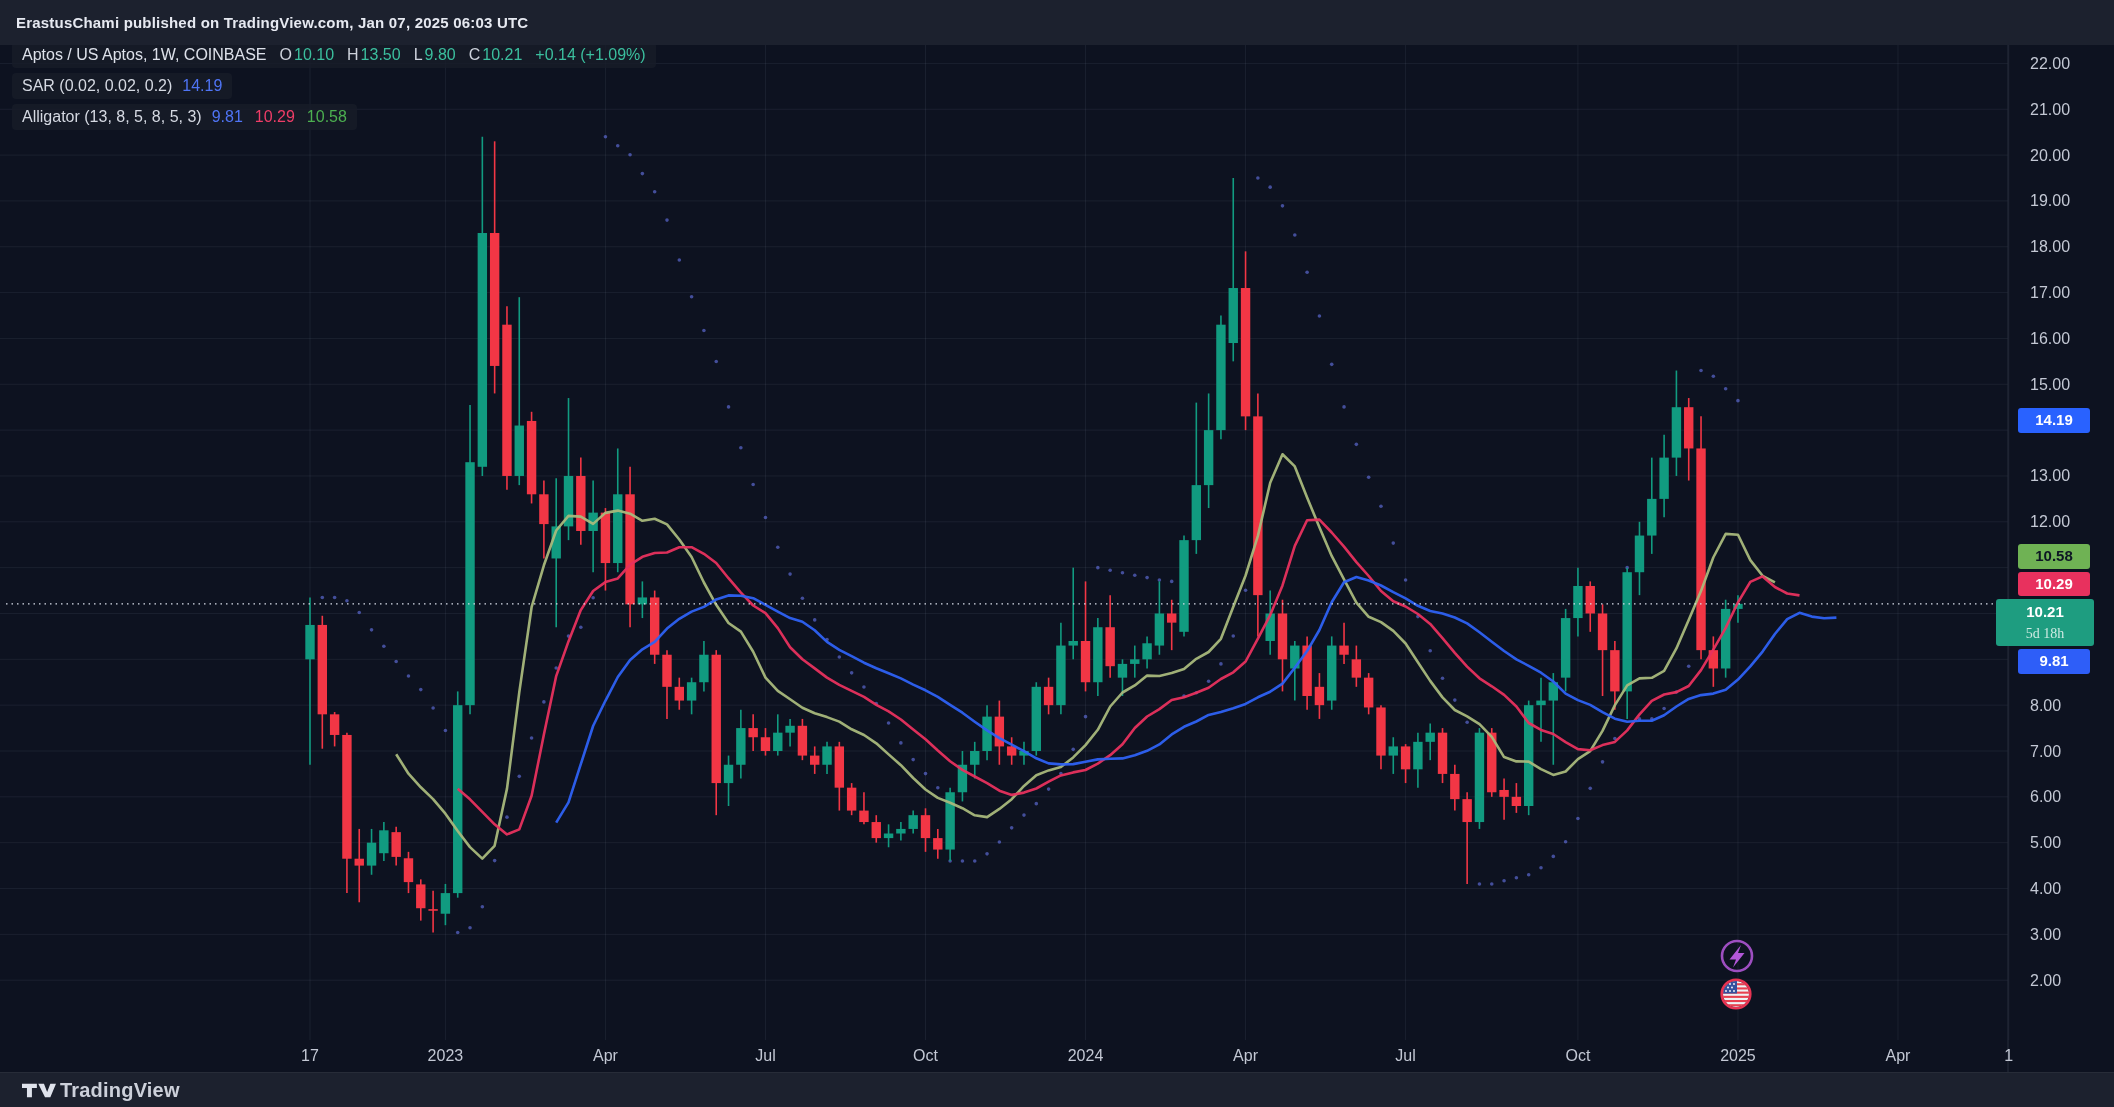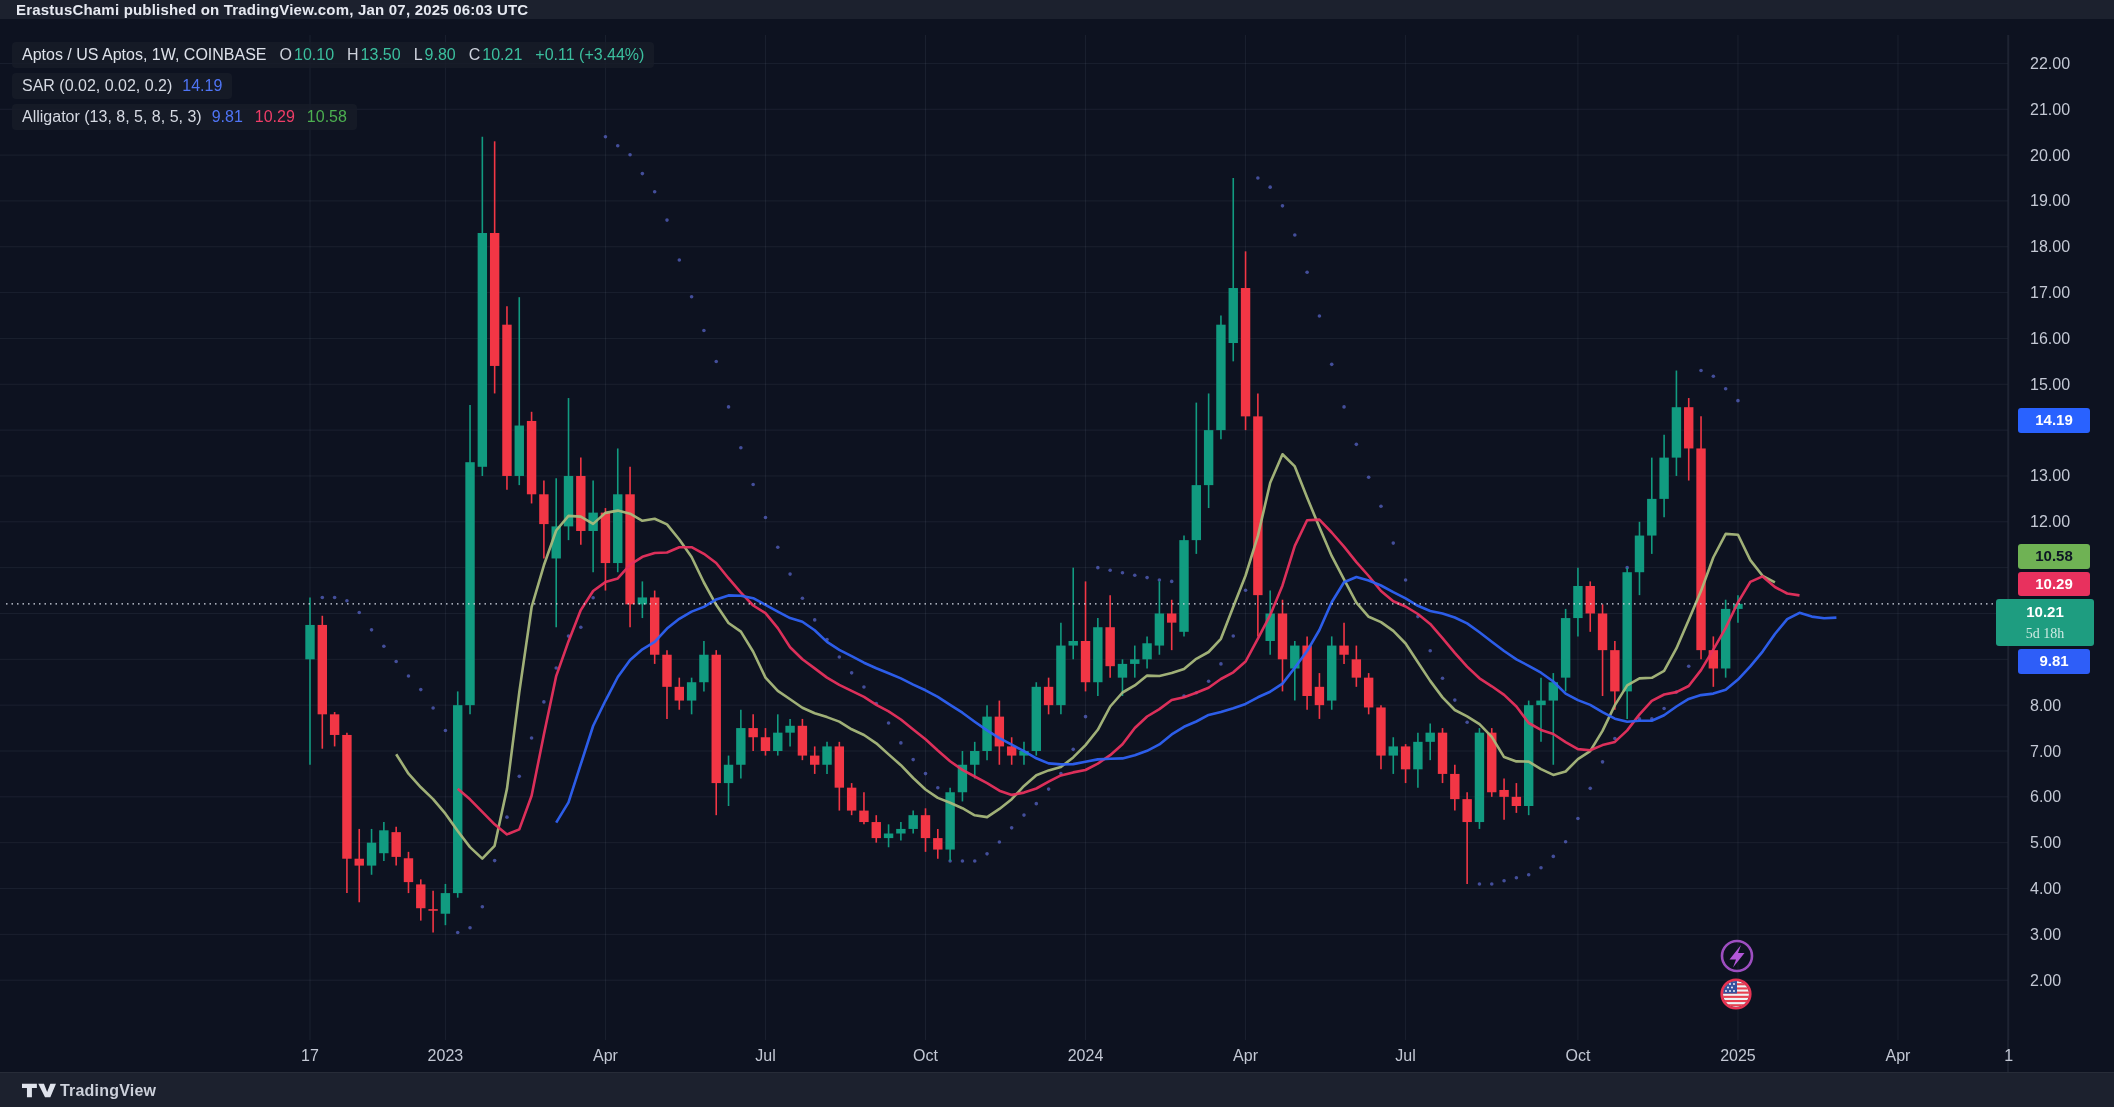--- a/index.html
+++ b/index.html
@@ -1,19 +1,19 @@
 <!DOCTYPE html>
 <html><head>
 <meta charset="utf-8">
 <style>
   html,body{margin:0;padding:0;background:#06080f;}
   #app{position:relative;width:2114px;height:1107px;background:#0d1220;overflow:hidden;
        font-family:"Liberation Sans",sans-serif;-webkit-font-smoothing:antialiased;}
   
-  #topbar{position:absolute;left:0;top:0;width:2114px;height:19px;background:#1c212e;
+  #topbar{position:absolute;left:0;top:0;width:2114px;height:45px;background:#1c212e;
           display:flex;align-items:center;z-index:30;}
   #topbar .attr{margin-left:16px;font-size:15px;font-weight:600;color:#e6e9f1;letter-spacing:.2px;}
   
   #legend{position:absolute;left:12px;top:42px;z-index:25;}
   .lrow{display:table;background:rgba(23,28,40,.82);border-radius:4px;padding:4px 10px;margin-bottom:5px;
         font-size:16px;color:#d5d9e2;white-space:nowrap;}
   .lrow .sym{color:#dde1ea;}
   .lrow .k{color:#cdd2dc;margin-left:13px;}
   .lrow .v{margin-left:2px;}
   .up{color:#3bbf9e;}
@@ -28,21 +28,21 @@
          font-size:15px;font-weight:700;line-height:24px;color:#fff;}
   #badge-sar{left:2018px;top:408px;width:72px;height:25px;background:#2962ff;}
   #badge-lips{left:2018px;top:544px;width:72px;height:25px;background:#6fb254;color:#0d1624;}
   #badge-teeth{left:2018px;top:572px;width:72px;height:24px;background:#e8315e;}
   #badge-price{left:1996px;top:599px;width:98px;height:47px;background:#1e9d80;line-height:22px;padding-top:2px;box-sizing:border-box;}
   #badge-price .sub{font-weight:400;font-size:14px;color:rgba(238,248,245,.85);font-family:Liberation Serif, serif;}
   #badge-jaw{left:2018px;top:649px;width:72px;height:25px;background:#2e5ef8;}
   
   #footer{position:absolute;left:0;top:1072px;width:2114px;height:35px;background:#1c212e;
           border-top:1px solid #272c38;display:flex;align-items:center;z-index:30;}
-  #footer .brand{margin-left:60px;font-size:16px;font-weight:650;color:#ccd0da;letter-spacing:.2px;}
+  #footer .brand{margin-left:60px;font-size:20px;font-weight:650;color:#ccd0da;letter-spacing:.2px;}
   #logo-glyph{position:absolute;left:22px;top:7px;}
   svg.layer{position:absolute;left:0;top:0;}
   #markers{pointer-events:none;z-index:15;}
   #chart{z-index:5;}
 </style>
 </head>
 <body>
 
 <div id="app">
 
@@ -518,21 +518,21 @@
     <div class="lrow">
       <span class="sym">Aptos / US Aptos, 1W, COINBASE</span>
       <span class="k">O</span>
         <span class="v up">10.10</span>
       <span class="k">H</span>
         <span class="v up">13.50</span>
       <span class="k">L</span>
         <span class="v up">9.80</span>
       <span class="k">C</span>
         <span class="v up">10.21</span>
-      <span class="up chg">+0.11 (+3.44%)</span>
+      <span class="up chg">+0.14 (+1.09%)</span>
     </div>
     <div class="lrow">
       <span class="lbl">SAR (0.02, 0.02, 0.2)</span>
       <span class="sarv">14.19</span>
     </div>
     <div class="lrow">
       <span class="lbl">Alligator (13, 8, 5, 8, 5, 3)</span>
       <span class="jawv">9.81</span>
       <span class="teethv">10.29</span>
       <span class="lipsv">10.58</span>

